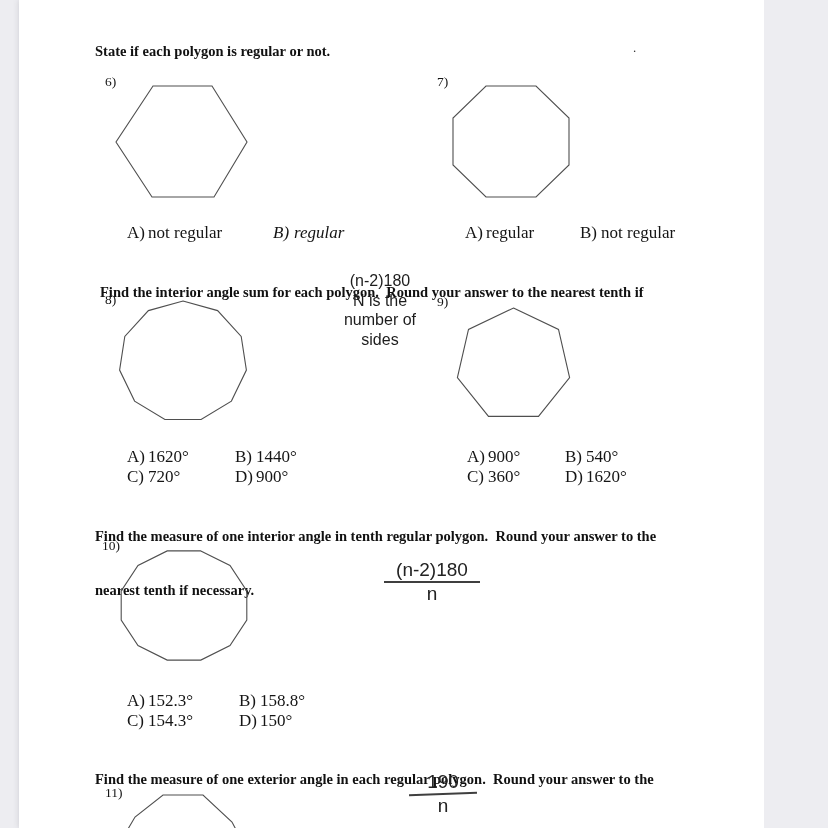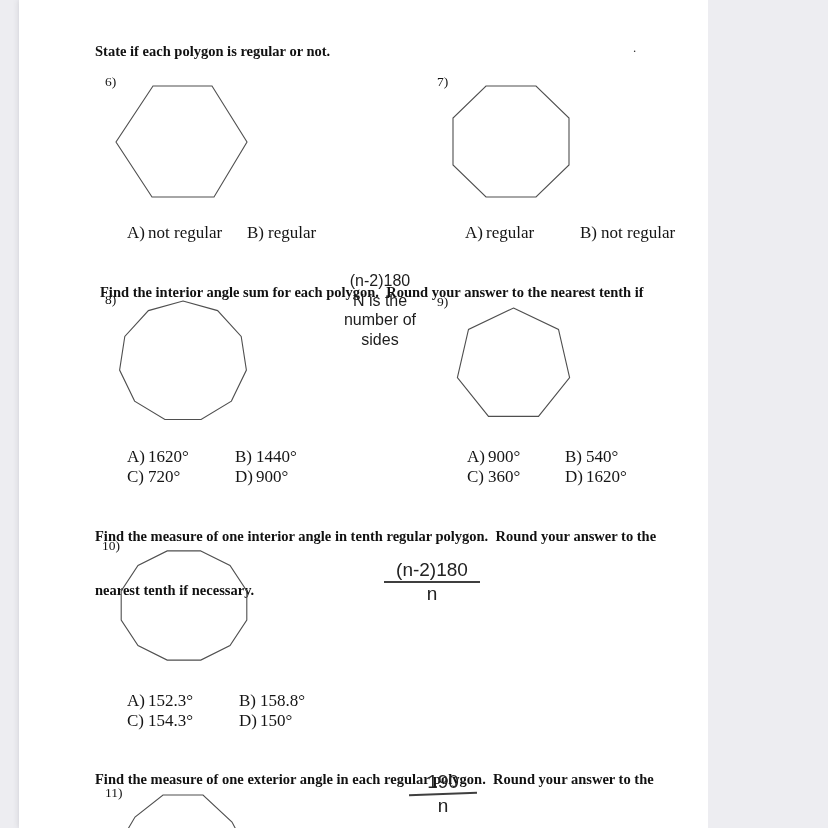--- a/index.html
+++ b/index.html
@@ -1,17 +1,17 @@
 <!DOCTYPE html>
 <html><head>
 <meta charset="utf-8">
 <style>
   html,body{margin:0;padding:0;}
   body{width:828px;height:828px;overflow:hidden;background:#ededf1;font-family:"Liberation Serif",serif;}
-  .canvas{position:relative;width:708px;height:828px;background:#ededf1;overflow:hidden;}
+  .canvas{position:relative;width:764px;height:828px;background:#ededf1;overflow:hidden;}
   .paper{position:absolute;left:19px;top:0;width:787px;height:828px;background:#ffffff;
          box-shadow:0 0 6px rgba(60,60,80,0.18);}
   .abs{position:absolute;}
   .ins{font-weight:bold;font-size:14.5px;color:#111;line-height:18px;white-space:pre;}
   .qnum{font-size:13.5px;color:#151515;}
   .opt{font-size:17px;color:#151515;white-space:pre;}
   .opt .lbl{display:inline-block;min-width:21px;}
   .note{font-family:"Liberation Sans",sans-serif;font-size:16px;line-height:19.5px;color:#1d1d1d;text-align:center;}
   .frac{font-family:"Liberation Sans",sans-serif;color:#222;text-align:center;}
   .frac .num{font-size:19px;line-height:21px;}
@@ -30,21 +30,21 @@
   <div class="abs ins" style="left:95px;top:42px;">State if each polygon is regular or not.</div>
   <div class="abs dot" style="left:633px;top:40px;">.</div>
 
   <div class="abs qnum" style="left:105px;top:74px;">6)</div>
   <svg class="abs poly" style="left:115px;top:85px;" width="133" height="113" viewBox="0 0 133 113">
     <polygon points="38,1 97,1 132,57 99,112 37,112 1,57"></polygon>
   </svg>
   <div class="abs opt" style="left:110px;top:203px;">
     <span class="lbl">A)</span><span>not regular</span>
   </div>
-  <div class="abs opt" style="left:230px;top:203px;">
+  <div class="abs opt" style="left:256px;top:203px;font-style:italic;">
     <span class="lbl">B)</span><span>regular</span>
   </div>
 
   <div class="abs qnum" style="left:437px;top:74px;">7)</div>
   <svg class="abs poly" style="left:452px;top:85px;" width="118" height="113" viewBox="0 0 118 113">
     <polygon points="34,1 84,1 117,33 117,80 84,112 34,112 1,80 1,33"></polygon>
   </svg>
   <div class="abs opt" style="left:448px;top:203px;">
     <span class="lbl">A)</span><span>regular</span>
   </div>

